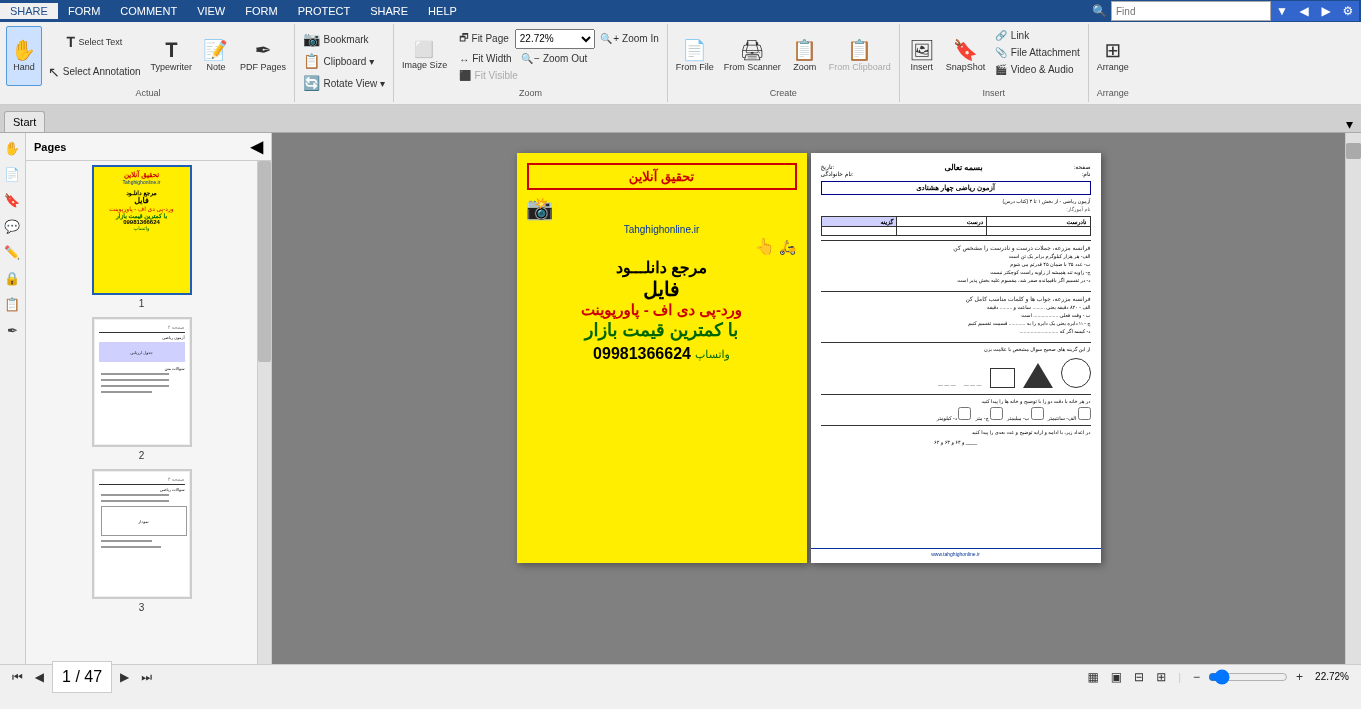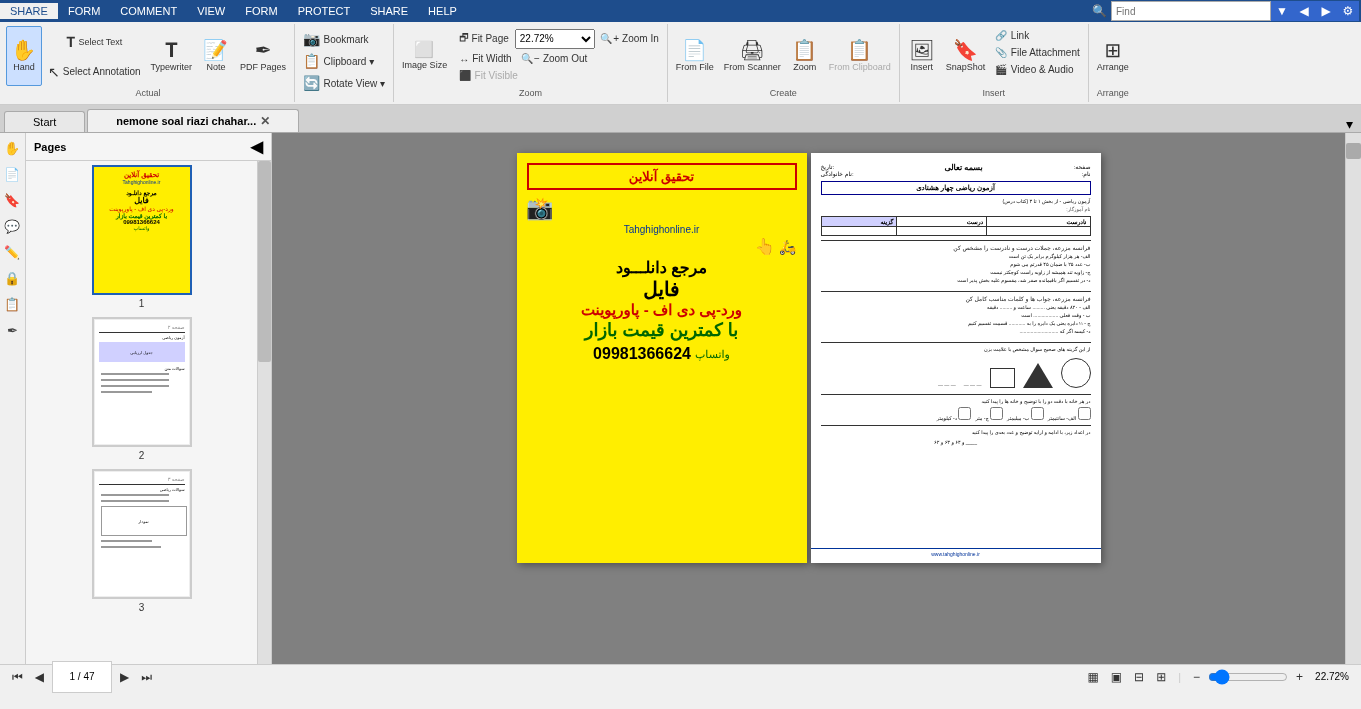--- a/index.html
+++ b/index.html
@@ -83,21 +83,21 @@
       background: #d0d0d0;
       height: 28px;
       align-items: flex-end;
       padding: 0 4px;
       border-bottom: 1px solid #aaa;
     }
     .tab {
       background: #e8e8e8;
       border: 1px solid #aaa;
       border-bottom: none;
-      padding: 4px 28px;
+      padding: 4px 8px;
       cursor: pointer;
       font-size: 11px;
       border-radius: 3px 3px 0 0;
       margin-right: 2px;
       display: flex;
       align-items: center;
       gap: 4px;
     }
     .tab.active { background: #f0f0f0; font-weight: bold; }
     .tab-close { cursor: pointer; color: #555; font-size: 12px; }
@@ -244,21 +244,21 @@
     .status-btn {
       cursor: pointer;
       padding: 1px 4px;
       font-size: 12px;
       color: #333;
     }
     .status-input {
       width: 60px;
       height: 32px;
       text-align: center;
-      font-size: 10px;
+      font-size: 16px;
       border: 1px solid #ccc;
     }
 
     
     .search-bar {
       display: flex;
       align-items: center;
       background: #1e4d8c;
       padding: 2px;
     }
@@ -515,24 +515,20 @@
       </div>
       <div class="ribbon-group-label">Arrange</div>
     </div>
   </div>
 </div>
 
 <div class="tabs-bar">
   <div class="tab">
     <span>Start</span>
   </div>
-  <div class="tab active">
-    <span>nemone soal riazi chahar...</span>
-    <span class="tab-close">✕</span>
-  </div>
   <div class="tabs-arrow">▾</div>
 </div>
 
 <div class="main-area">
 
   <div class="left-toolbar">
     <div class="left-toolbar-btn">✋</div>
     <div class="left-toolbar-btn">📄</div>
     <div class="left-toolbar-btn">🔖</div>
     <div class="left-toolbar-btn">💬</div>

